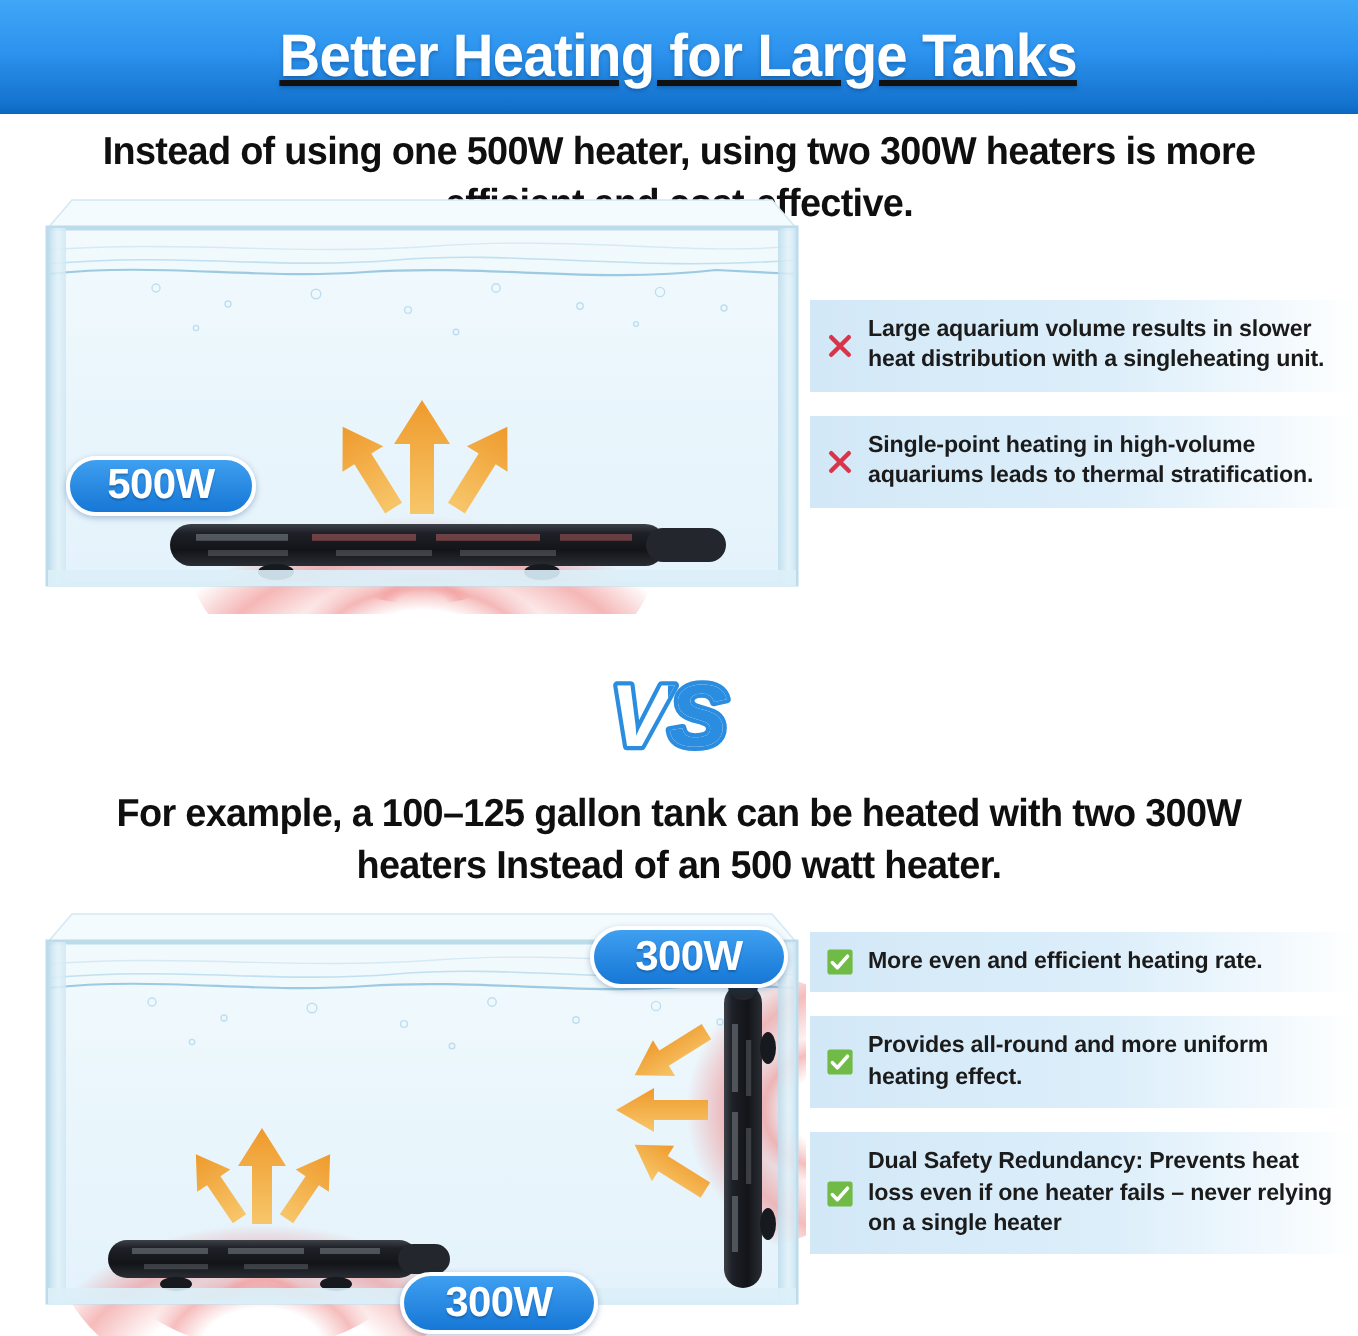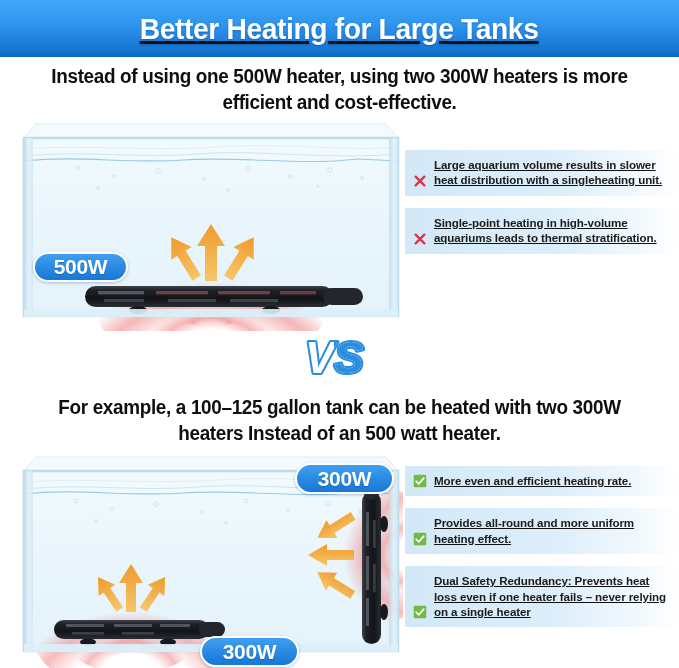--- a/index.html
+++ b/index.html
@@ -55,21 +55,21 @@
 
   
   .vs-wrap {
     position: absolute;
     left: 301px; top: 327px;
     width: 72px; height: 62px;
   }
 
   
   .section { position: absolute; }
-  #section-top { left: 0; top: 116px; width: 679px; height: 215px; text-decoration: underline; }
+  #section-top { left: 0; top: 92px; width: 679px; height: 215px; text-decoration: underline; }
   #section-bottom { left: 0; top: 452px; width: 679px; height: 216px; }
 
   
   .tank {
     position: absolute;
     left: 18px;
     width: 385px;
     height: 100%;
   }
   .tank-svg { display: block; width: 100%; height: 100%; }
@@ -98,25 +98,24 @@
     position: absolute;
     left: 405px;
     width: 274px;
   }
   #bullets-top { top: 150px; }
   #bullets-bottom { top: 466px; }
 
   .bullet {
     background: linear-gradient(90deg, #d3e8f7 0%, #dceefa 55%, #f4fafe 88%, #ffffff 100%);
     display: flex;
-    align-items: flex-end;
+    align-items: center;
     gap: 7px;
     padding: 7px 10px 8px 8px;
     margin-bottom: 12px;
-    text-decoration: underline;
   }
   .bullet-text {
     font-size: 11.6px;
     line-height: 1.33;
     color: #1b1b1b;
     font-weight: 600;
     letter-spacing: -0.1px;
   }
   .ico {
     flex: 0 0 auto;

